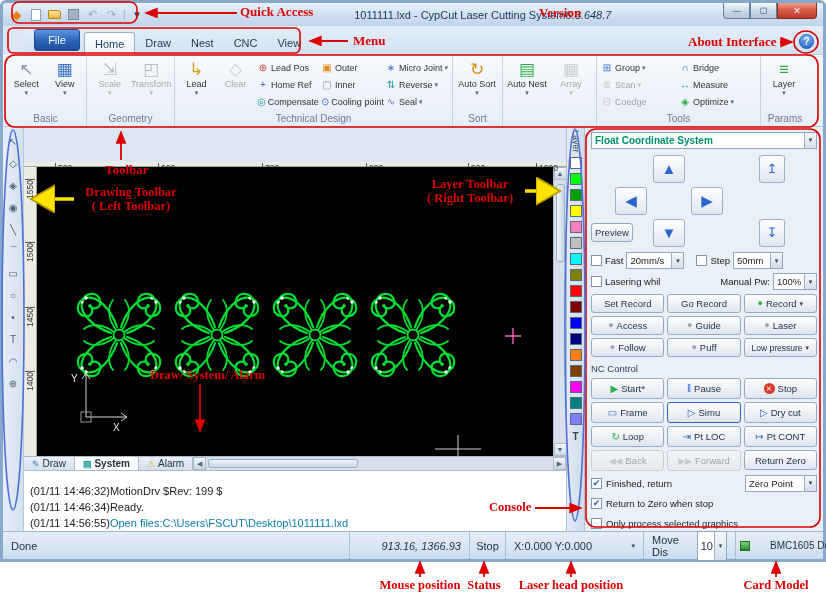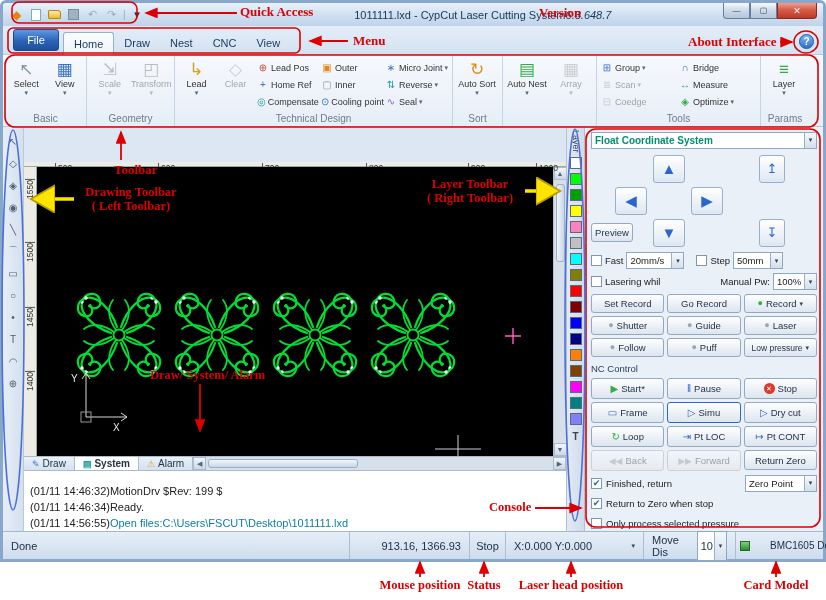--- a/index.html
+++ b/index.html
@@ -18,21 +18,21 @@
 .tb-dim{color:#9aa8b8;}
 .tb-sep{color:#9ab;margin:0 2px;font-size:10px;}
 #title-text{flex:1;text-align:center;font-size:11px;color:#17375a;white-space:nowrap;overflow:hidden;}
 #title-version{border-bottom:2px solid #dd0000;font-style:italic;}
 #winbtns{position:absolute;right:6px;top:0;display:flex;height:16px;}
 .wbtn{width:27px;height:16px;border:1px solid #63809e;border-top:none;background:linear-gradient(#f6fafd,#ccd9e8 50%,#b4c6db);color:#2c4058;font-size:8px;display:flex;align-items:center;justify-content:center;}
 .wbtn:first-child{border-radius:0 0 0 4px;}
 .wbtn.close{width:40px;background:linear-gradient(#f0a090,#d95c48 45%,#b93a28);color:#fff;font-size:9px;border-radius:0 0 4px 0;border-color:#8c2a1c;}
 
 
-#menubar{height:29px;display:flex;align-items:flex-end;background:linear-gradient(#e4eef9,#d3e1f1);padding:0 0 0 10px;position:relative;border-bottom:1px solid #b9cbde;}
+#menubar{height:29px;display:flex;align-items:flex-end;background:linear-gradient(#e4eef9,#d3e1f1);padding:0 0 0 10px;position:relative;border-bottom:1px solid #b9cbde;margin-left:21px;}
 #filebtn{width:46px;height:22px;margin:0 4px 3px 0;border-radius:3px;background:linear-gradient(#5d98e2,#2b62b8 55%,#1e4f9e);color:#fff;display:flex;align-items:center;justify-content:center;border:1px solid #1c4d9b;}
 .mtab{height:23px;padding:0 10px;display:flex;align-items:center;color:#17395d;}
 .mtab.active{background:linear-gradient(#fbfdff,#eef4fb);border:1px solid #96b1cc;border-bottom:1px solid #eef4fb;border-radius:3px 3px 0 0;margin-bottom:-1px;}
 #helpbtn{position:absolute;right:9px;top:8px;width:15px;height:15px;border-radius:50%;background:linear-gradient(#7db4ef,#2f6fd0);color:#fff;font-size:10px;font-weight:bold;display:flex;align-items:center;justify-content:center;border:1px solid #1d55a8;}
 
 
 #ribbon{height:72px;display:flex;background:linear-gradient(#f6f9fd,#e7eef7);border-bottom:1px solid #b4c6da;padding:1px 0 0 2px;}
 .rgroup{display:flex;flex-direction:column;border-right:1px solid #c5d3e2;padding:1px 2px 0;}
 .ritems{flex:1;display:flex;align-items:stretch;}
 .rlabel{height:13px;font-size:10px;color:#6b7b90;text-align:center;line-height:12px;white-space:nowrap;}
@@ -99,21 +99,21 @@
 #nc-label{font-size:9.5px;color:#2c4058;margin-top:2px;}
 .stopic{width:11px;height:11px;border-radius:50%;background:#d93c2c;color:#fff;font-size:7px;display:inline-flex;align-items:center;justify-content:center;flex:none;}
 .icg{color:#2fae46;font-size:10px;} .icb{color:#2b66cc;font-size:10px;} .icgr{color:#8a98a6;font-size:9px;}
 .pbtn.sim{border:1px solid #2b66cc;}
 .checkrow{display:flex;align-items:center;gap:4px;height:16px;}
 
 
 #statusbar{height:28px;display:flex;align-items:stretch;background:linear-gradient(#e6eef7,#cdddee);border-top:1px solid #a2b8ce;font-size:11px;color:#1c2e44;}
 .sseg{display:flex;align-items:center;padding:0 8px;border-left:1px solid #aabdd2;}
 #sdone{flex:1;border-left:none;}
-#smouse{width:120px;justify-content:flex-end;}
+#smouse{width:120px;justify-content:flex-end;font-style:italic;}
 #sstatus{width:36px;justify-content:center;}
 #slaser{width:138px;justify-content:space-between;}
 #smove{width:92px;gap:4px;}
 #scard{width:88px;gap:20px;padding:0 4px;}
 #scard .cardic{width:10px;height:10px;background:linear-gradient(#7fd37f,#2e8b2e);border:1px solid #1e6b1e;flex:none;}
 .ssdd{font-size:7px;color:#345;}
 #smove .combo{width:34px;height:30px;}
 
 
 #bottomstrip{position:absolute;left:0;top:562px;width:826px;height:38px;background:#fff;}
@@ -513,21 +513,21 @@
           <div class="pbtn">
               <span>Go Record</span>
             </div>
           <div class="pbtn">
               <span class="dot green">●</span>
               <span>Record</span>
               <span class="ssdd">▾</span>
             </div>
           <div class="pbtn">
               <span class="dot">●</span>
-              <span>Shutter</span>
+              <span>Access</span>
             </div>
           <div class="pbtn">
               <span class="dot">●</span>
               <span>Guide</span>
             </div>
           <div class="pbtn">
               <span class="dot">●</span>
               <span>Laser</span>
             </div>
           <div class="pbtn">
@@ -601,21 +601,21 @@
               <span class="ctext">Zero Point</span>
               <span class="ddbox">▾</span>
             </span>
         </div>
         <div class="checkrow">
           <span class="cb">✔</span>
           <span>Return to Zero when stop</span>
         </div>
         <div class="checkrow">
           <span class="cb"></span>
-          <span>Only process selected pressure</span>
+          <span>Only process selected graphics</span>
         </div>
       </div>
     </div>
 
     <div id="statusbar">
       <div class="sseg" id="sdone">Done</div>
       <div class="sseg" id="smouse">913.16, 1366.93</div>
       <div class="sseg" id="sstatus">Stop</div>
       <div class="sseg" id="slaser">
           <span>X:0.000 Y:0.000</span>
@@ -672,21 +672,21 @@
     <g stroke="#ffe400" stroke-width="3.5" fill="none">
       <line x1="74" y1="199" x2="36" y2="199" marker-end="url(#my)"></line>
       <line x1="525" y1="191" x2="555" y2="191" marker-end="url(#my)"></line>
     </g>
   </svg>
 
   <div class="ann" style="left:240px;top:4px">Quick Access</div>
   <div class="ann" style="left:539px;top:5px">Version</div>
   <div class="ann" style="left:353px;top:33px">Menu</div>
   <div class="ann" style="left:688px;top:34px">About Interface</div>
-  <div class="ann" style="left:114px;top:162px">Toolbar</div>
+  <div class="ann" style="left:105px;top:162px">Toolbar</div>
   <div class="ann small ann2 center" style="left:131px;top:185px">
       <div>Drawing Toolbar</div>
       <div>( Left Toolbar)</div>
     </div>
   <div class="ann small ann2 center" style="left:470px;top:177px">
       <div>Layer Toolbar</div>
       <div>( Right Toolbar)</div>
     </div>
   <div class="ann small" style="left:150px;top:368px">Draw/ System/ Alarm</div>
   <div class="ann small" style="left:489px;top:500px">Console</div>

